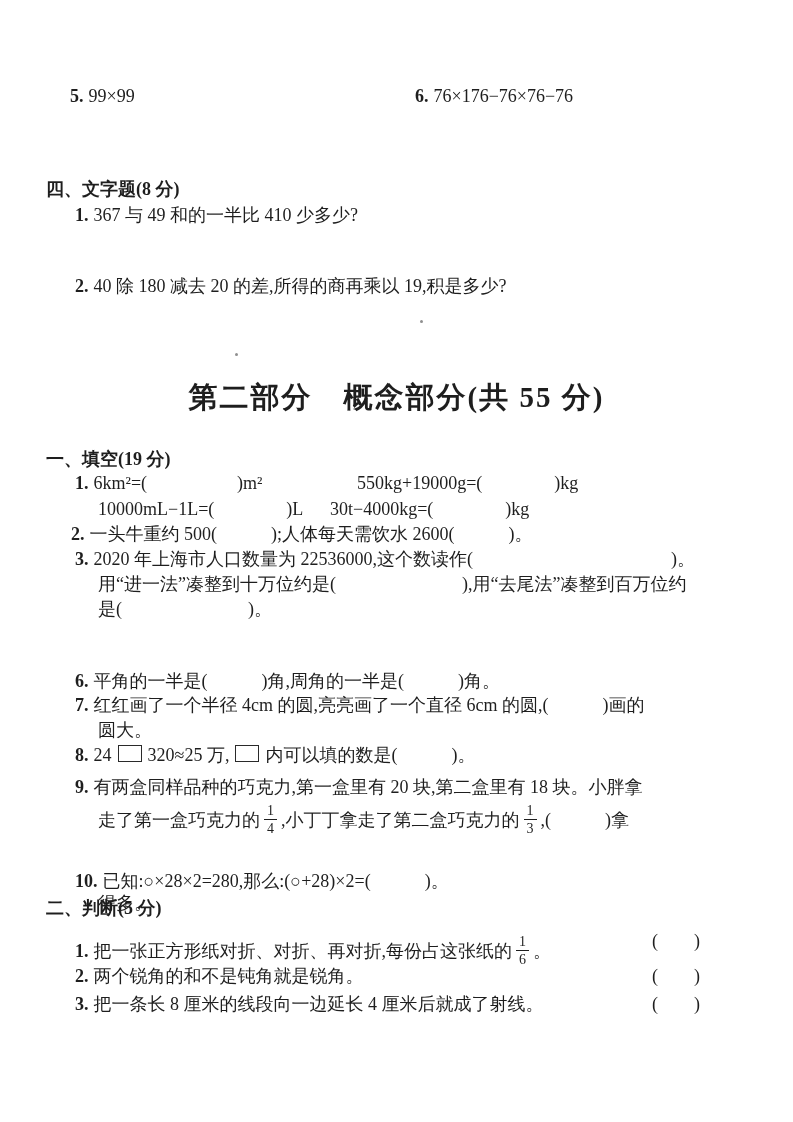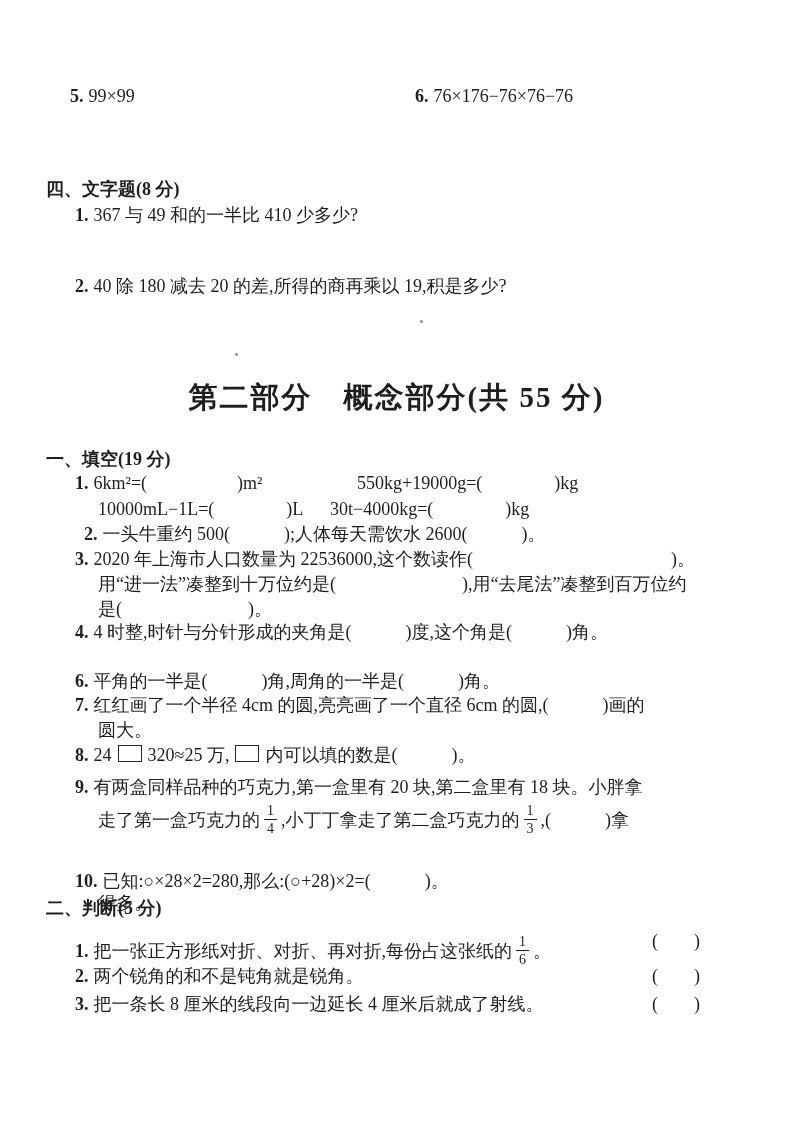--- a/index.html
+++ b/index.html
@@ -91,33 +91,30 @@
 
   <div class="line heading" style="left:46px;top:447px;">一、填空(19 分)</div>
 
   <div class="line" style="left:75px;top:471px;">
     <span class="qnum">1.</span><span>6km²=(　　　　　)m²</span>
   </div>
   <div class="line" style="left:357px;top:471px;">550kg+19000g=(　　　　)kg</div>
   <div class="line" style="left:98px;top:497px;">10000mL−1L=(　　　　)L</div>
   <div class="line" style="left:330px;top:497px;">30t−4000kg=(　　　　)kg</div>
 
-  <div class="line" style="left:84px;top:522px;">
+  <div class="line" style="left:71px;top:522px;">
     <span class="qnum">2.</span><span>一头牛重约 500(　　　);人体每天需饮水 2600(　　　)。</span>
   </div>
 
   <div class="line" style="left:75px;top:547px;">
     <span class="qnum">3.</span><span>2020 年上海市人口数量为 22536000,这个数读作(　　　　　　　　　　　)。</span>
   </div>
   <div class="line" style="left:98px;top:572px;">用“进一法”凑整到十万位约是(　　　　　　　),用“去尾法”凑整到百万位约</div>
   <div class="line" style="left:98px;top:597px;">是(　　　　　　　)。</div>
 
-  <div class="line" style="left:75px;top:620px;">
-    <span class="qnum">4.</span><span>4 时整,时针与分针形成的夹角是(　　　)度,这个角是(　　　)角。</span>
-  </div>
   <div class="line" style="left:75px;top:669px;">
     <span class="qnum">6.</span><span>平角的一半是(　　　)角,周角的一半是(　　　)角。</span>
   </div>
 
   <div class="line" style="left:75px;top:693px;">
     <span class="qnum">7.</span><span>红红画了一个半径 4cm 的圆,亮亮画了一个直径 6cm 的圆,(　　　)画的</span>
   </div>
   <div class="line" style="left:98px;top:718px;">圆大。</div>
 
   <div class="line" style="left:75px;top:743px;">

